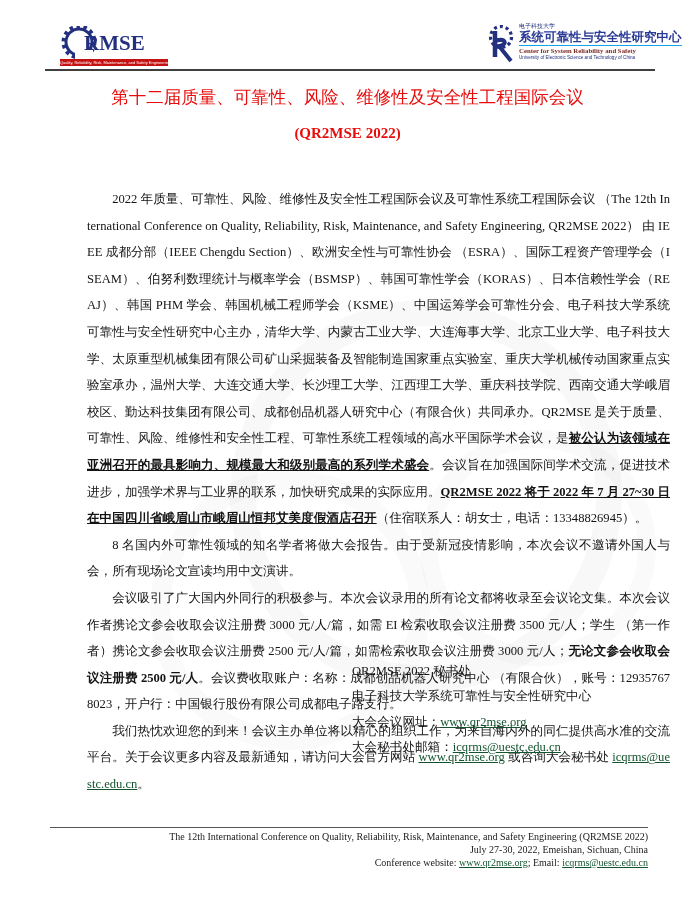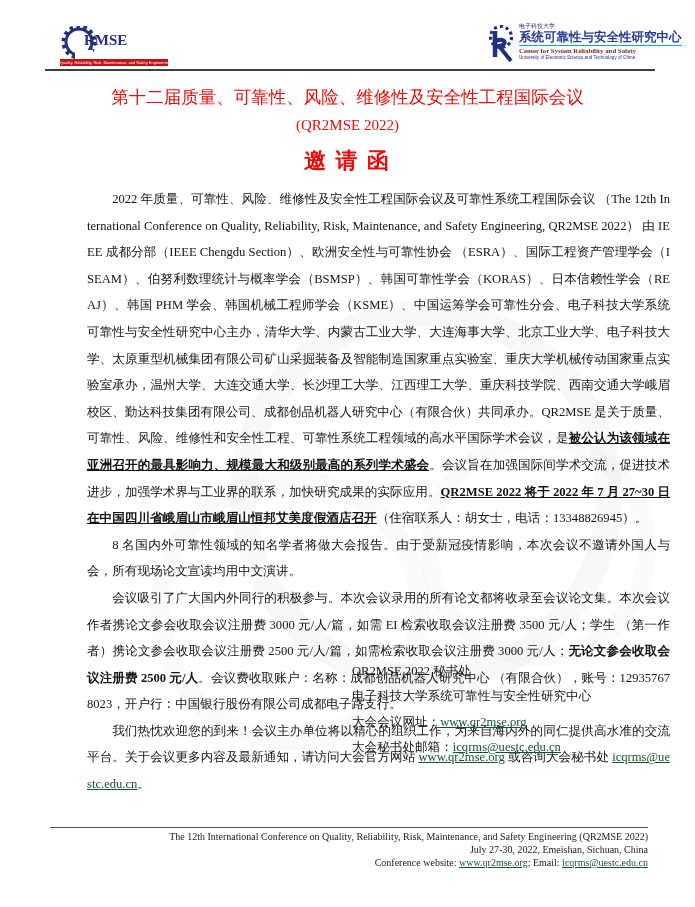--- a/index.html
+++ b/index.html
@@ -15,21 +15,21 @@
   .watermark{position:absolute;pointer-events:none;border-radius:50%;}
   .wm1{left:230px;top:300px;width:340px;height:340px;border:26px solid rgba(120,120,120,0.05);}
   .wm2{left:150px;top:470px;width:240px;height:240px;border:20px solid rgba(120,120,120,0.04);}
   .wm3{left:420px;top:430px;width:200px;height:200px;border:18px solid rgba(120,120,120,0.04);transform:rotate(20deg);}
   
   .logo-left{position:absolute;left:60px;top:26px;width:112px;height:42px;}
   .logo-left .mark{position:relative;width:112px;height:34px;}
   .logo-left svg{position:absolute;left:0;top:0;}
   .logo-left .acr{
     position:absolute;left:24px;top:7px;
-    font-family:"Liberation Serif",serif;font-weight:bold;font-size:15px;
+    font-family:"Liberation Serif",serif;font-weight:bold;font-size:21px;
     color:#23307f;letter-spacing:0px;line-height:1;
   }
   .logo-left .bar{
     position:absolute;left:0;top:33px;width:108px;height:7px;background:#c41212;
     color:#ffffff;font-family:"Liberation Sans",sans-serif;font-size:4px;
     line-height:7px;text-align:center;white-space:nowrap;overflow:hidden;
   }
   .logo-right{position:absolute;left:486px;top:23px;width:156px;height:46px;display:flex;}
   .logo-right .rmark{width:30px;height:44px;flex:0 0 auto;position:relative;}
   .logo-right .rtext{margin-left:3px;display:flex;flex-direction:column;justify-content:flex-start;}
@@ -37,21 +37,21 @@
   .lr-center-cn{font-size:12.5px;font-weight:bold;color:#2a3a96;line-height:14px;
     border-bottom:1px solid #0ea5e9;padding-bottom:1px;white-space:nowrap;
     font-family:"Liberation Sans","DejaVu Sans",sans-serif;}
   .lr-center-en{font-size:6.8px;font-weight:bold;color:#7c2a22;line-height:9px;
     font-family:"Liberation Serif",serif;white-space:nowrap;}
   .lr-univ-en{font-size:4.6px;color:#23307f;line-height:6px;font-family:"Liberation Sans",sans-serif;white-space:nowrap;}
   .header-rule{position:absolute;left:45px;top:69px;width:610px;height:2px;background:#3f3f3f;}
   
   .title-block{position:absolute;left:57px;top:84px;width:581px;text-align:center;}
   .title-cn{font-size:17.5px;font-weight:normal;color:#e80d0d;line-height:26px;}
-  .title-en{font-size:15px;font-weight:normal;color:#e80d0d;line-height:25px;margin-top:3px;}
+  .title-en{font-size:15px;font-weight:bold;color:#e80d0d;line-height:25px;margin-top:11px;}
   .title-inv{font-size:22px;font-weight:bold;color:#e80d0d;line-height:30px;margin-top:8px;letter-spacing:2px;}
   
   .content{position:absolute;left:57px;top:186px;width:583px;margin-left:30px;}
   .para{
     margin:0;font-size:12.6px;line-height:26.6px;
     text-align:justify;text-indent:2em;color:#141414;
     word-break:break-all;
   }
   .seg-plain{font-weight:normal;}
   .seg-bold{font-weight:bold;}
@@ -103,21 +103,20 @@
       <span class="lr-center-en">Center for System Reliability and Safety</span>
       <span class="lr-univ-en">University of Electronic Science and Technology of China</span>
     </div>
   </div>
 
   <div class="header-rule"></div>
 
   <div class="title-block">
     <div class="title-cn">第十二届质量、可靠性、风险、维修性及安全性工程国际会议</div>
     <div class="title-en">(QR2MSE 2022)</div>
-    <div class="title-inv">邀  请  函</div>
   </div>
 
   <div class="content" id="paragraphs">
       <p class="para"><span class="seg-plain">2022 年质量、可靠性、风险、维修性及安全性工程国际会议及可靠性系统工程国际会议 （The 12th International Conference on Quality, Reliability, Risk, Maintenance, and Safety Engineering, QR2MSE 2022） 由 IEEE 成都分部（IEEE Chengdu Section）、欧洲安全性与可靠性协会 （ESRA）、国际工程资产管理学会（ISEAM）、伯努利数理统计与概率学会（BSMSP）、韩国可靠性学会（KORAS）、日本信赖性学会（REAJ）、韩国 PHM 学会、韩国机械工程师学会（KSME）、中国运筹学会可靠性分会、电子科技大学系统可靠性与安全性研究中心主办，清华大学、内蒙古工业大学、大连海事大学、北京工业大学、电子科技大学、太原重型机械集团有限公司矿山采掘装备及智能制造国家重点实验室、重庆大学机械传动国家重点实验室承办，温州大学、大连交通大学、长沙理工大学、江西理工大学、重庆科技学院、西南交通大学峨眉校区、勤达科技集团有限公司、成都创品机器人研究中心（有限合伙）共同承办。QR2MSE 是关于质量、可靠性、风险、维修性和安全性工程、可靠性系统工程领域的高水平国际学术会议，是</span><span class="seg-bold-underline">被公认为该领域在亚洲召开的最具影响力、规模最大和级别最高的系列学术盛会</span><span class="seg-plain">。会议旨在加强国际间学术交流，促进技术进步，加强学术界与工业界的联系，加快研究成果的实际应用。</span><span class="seg-bold-underline">QR2MSE 2022 将于 2022 年 7 月 27~30 日在中国四川省峨眉山市峨眉山恒邦艾美度假酒店召开</span><span class="seg-plain">（住宿联系人：胡女士，电话：13348826945）。</span></p>
       <p class="para"><span class="seg-plain">8 名国内外可靠性领域的知名学者将做大会报告。由于受新冠疫情影响，本次会议不邀请外国人与会，所有现场论文宣读均用中文演讲。</span></p>
       <p class="para"><span class="seg-plain">会议吸引了广大国内外同行的积极参与。本次会议录用的所有论文都将收录至会议论文集。本次会议作者携论文参会收取会议注册费 3000 元/人/篇，如需 EI 检索收取会议注册费 3500 元/人；学生 （第一作者）携论文参会收取会议注册费 2500 元/人/篇，如需检索收取会议注册费 3000 元/人；</span><span class="seg-bold">无论文参会收取会议注册费 2500 元/人</span><span class="seg-plain">。会议费收取账户：名称：成都创品机器人研究中心 （有限合伙），账号：129357678023，开户行：中国银行股份有限公司成都电子路支行。</span></p>
       <p class="para"><span class="seg-plain">我们热忱欢迎您的到来！会议主办单位将以精心的组织工作，为来自海内外的同仁提供高水准的交流平台。关于会议更多内容及最新通知，请访问大会官方网站 </span><a class="link">www.qr2mse.org</a><span class="seg-plain"> 或咨询大会秘书处 </span><a class="link">icqrms@uestc.edu.cn</a><span class="seg-plain">。</span></p>
     </div>
 
   <div class="signature">

